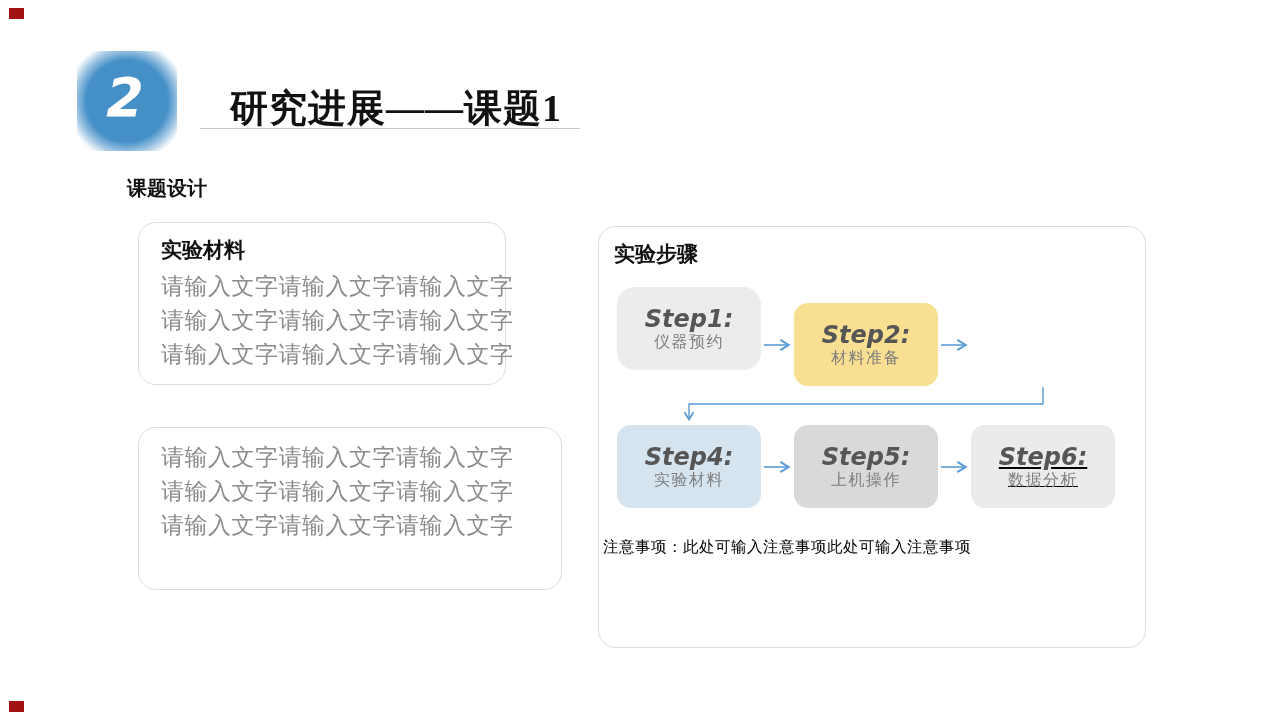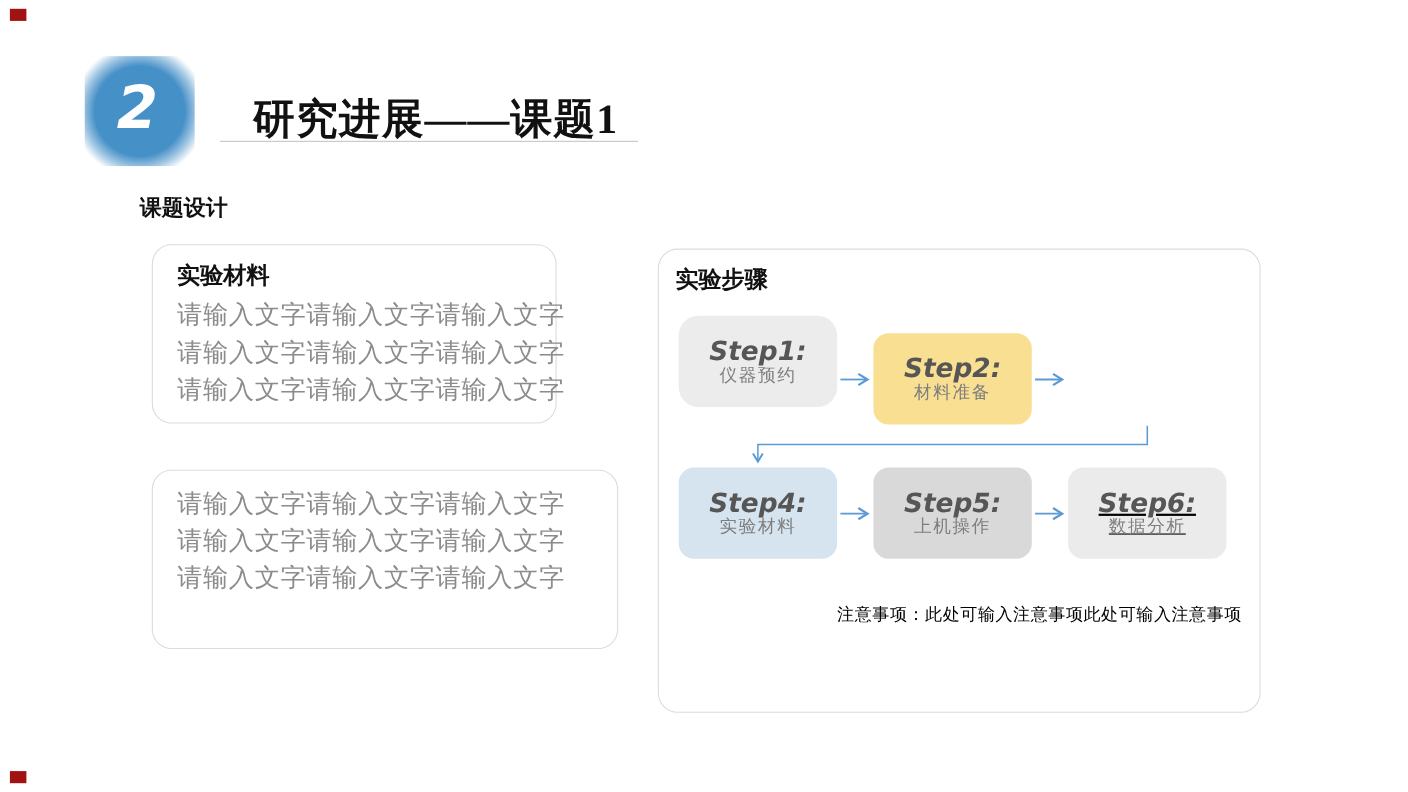--- a/index.html
+++ b/index.html
@@ -41,21 +41,21 @@
   .step .step-label{font-family:"DejaVu Sans",sans-serif;font-style:italic;font-weight:600;
                     font-size:24px;line-height:1.05;color:var(--step_label);}
   .step .step-text{font-size:16px;line-height:1.1;color:var(--step_text);letter-spacing:1.5px;margin-top:1px;}
   .step.s1{left:18px;top:60px;border-radius:18px;}
   .step.s2{left:195px;top:76px;}
   .step.s3{left:372px;top:76px;}
   .step.s4{left:18px;top:198px;}
   .step.s5{left:195px;top:198px;}
   .step.s6{left:372px;top:198px;text-decoration:underline;}
   .connectors{position:absolute;left:0;top:0;width:548px;height:366px;pointer-events:none;}
-  .steps-note{position:absolute;left:0;right:0;top:306px;margin:16px;text-align:right;
+  .steps-note{position:absolute;left:0;right:0;top:306px;margin:4px;text-align:left;
               font-size:15.5px;color:#000;letter-spacing:.5px;}
 </style>
 </head>
 <body>
 
 <div class="slide">
 
   <div class="corner-mark top"></div>
   <div class="corner-mark bottom"></div>
 

